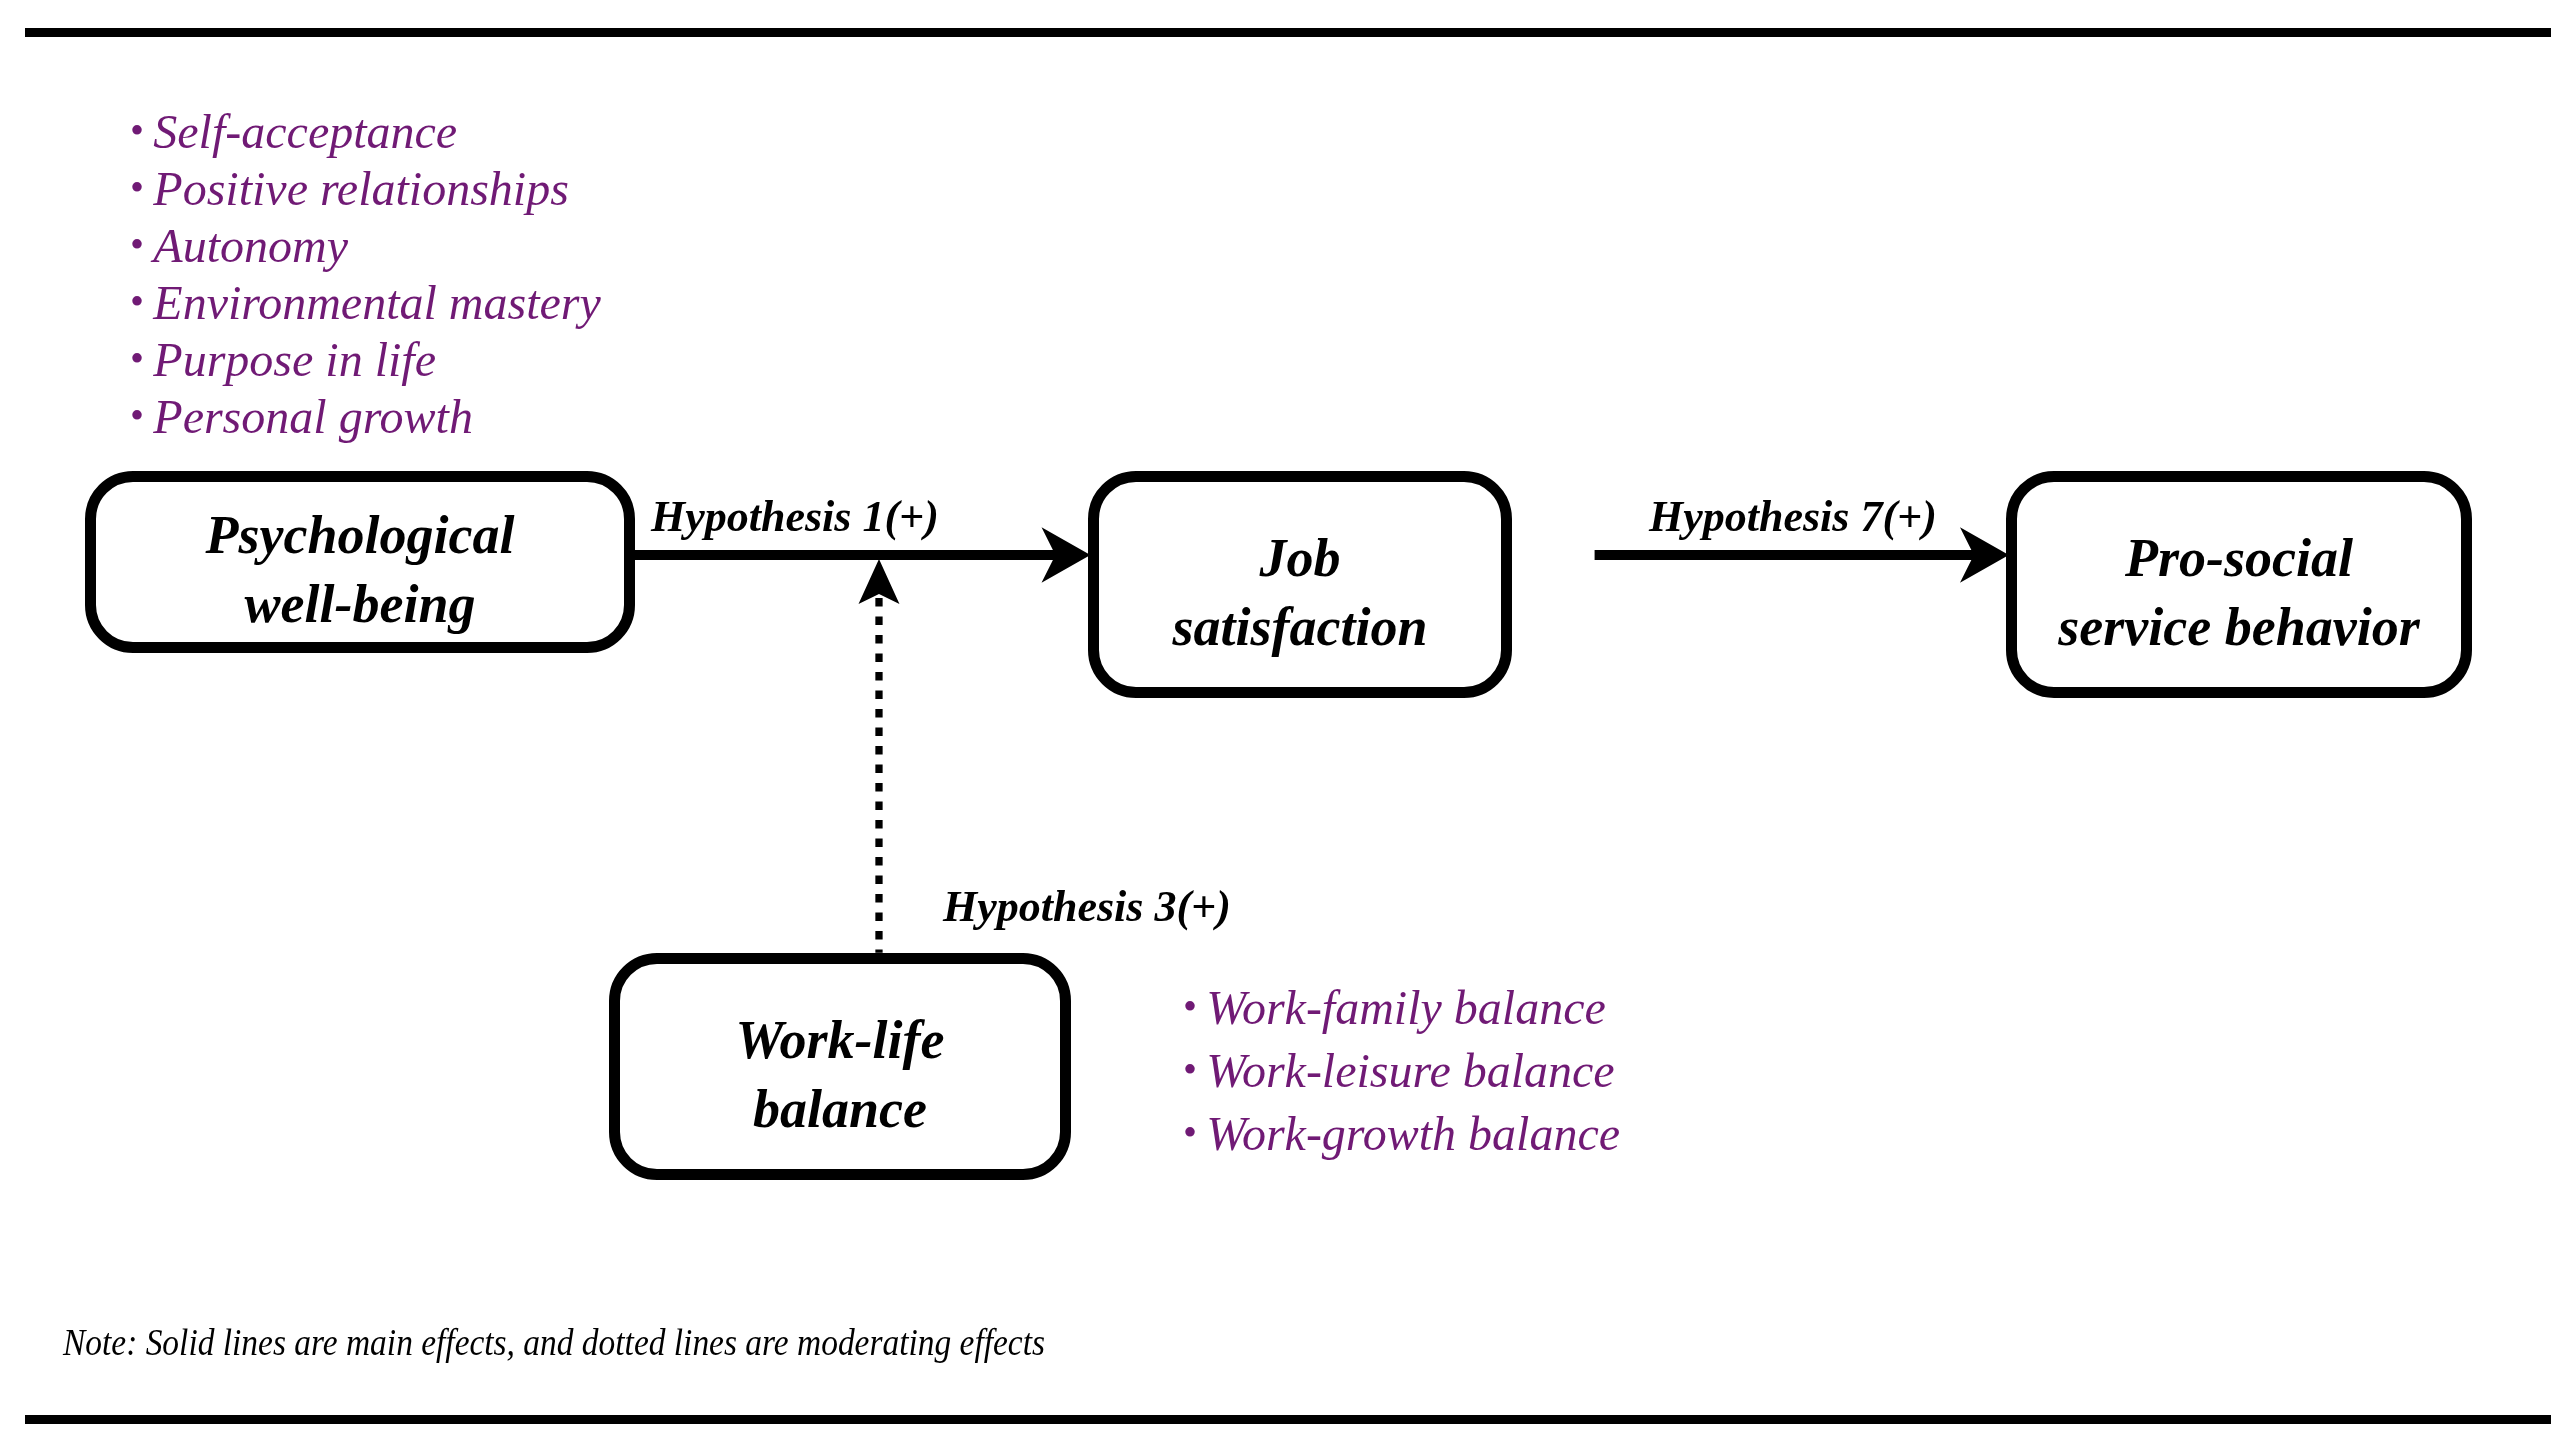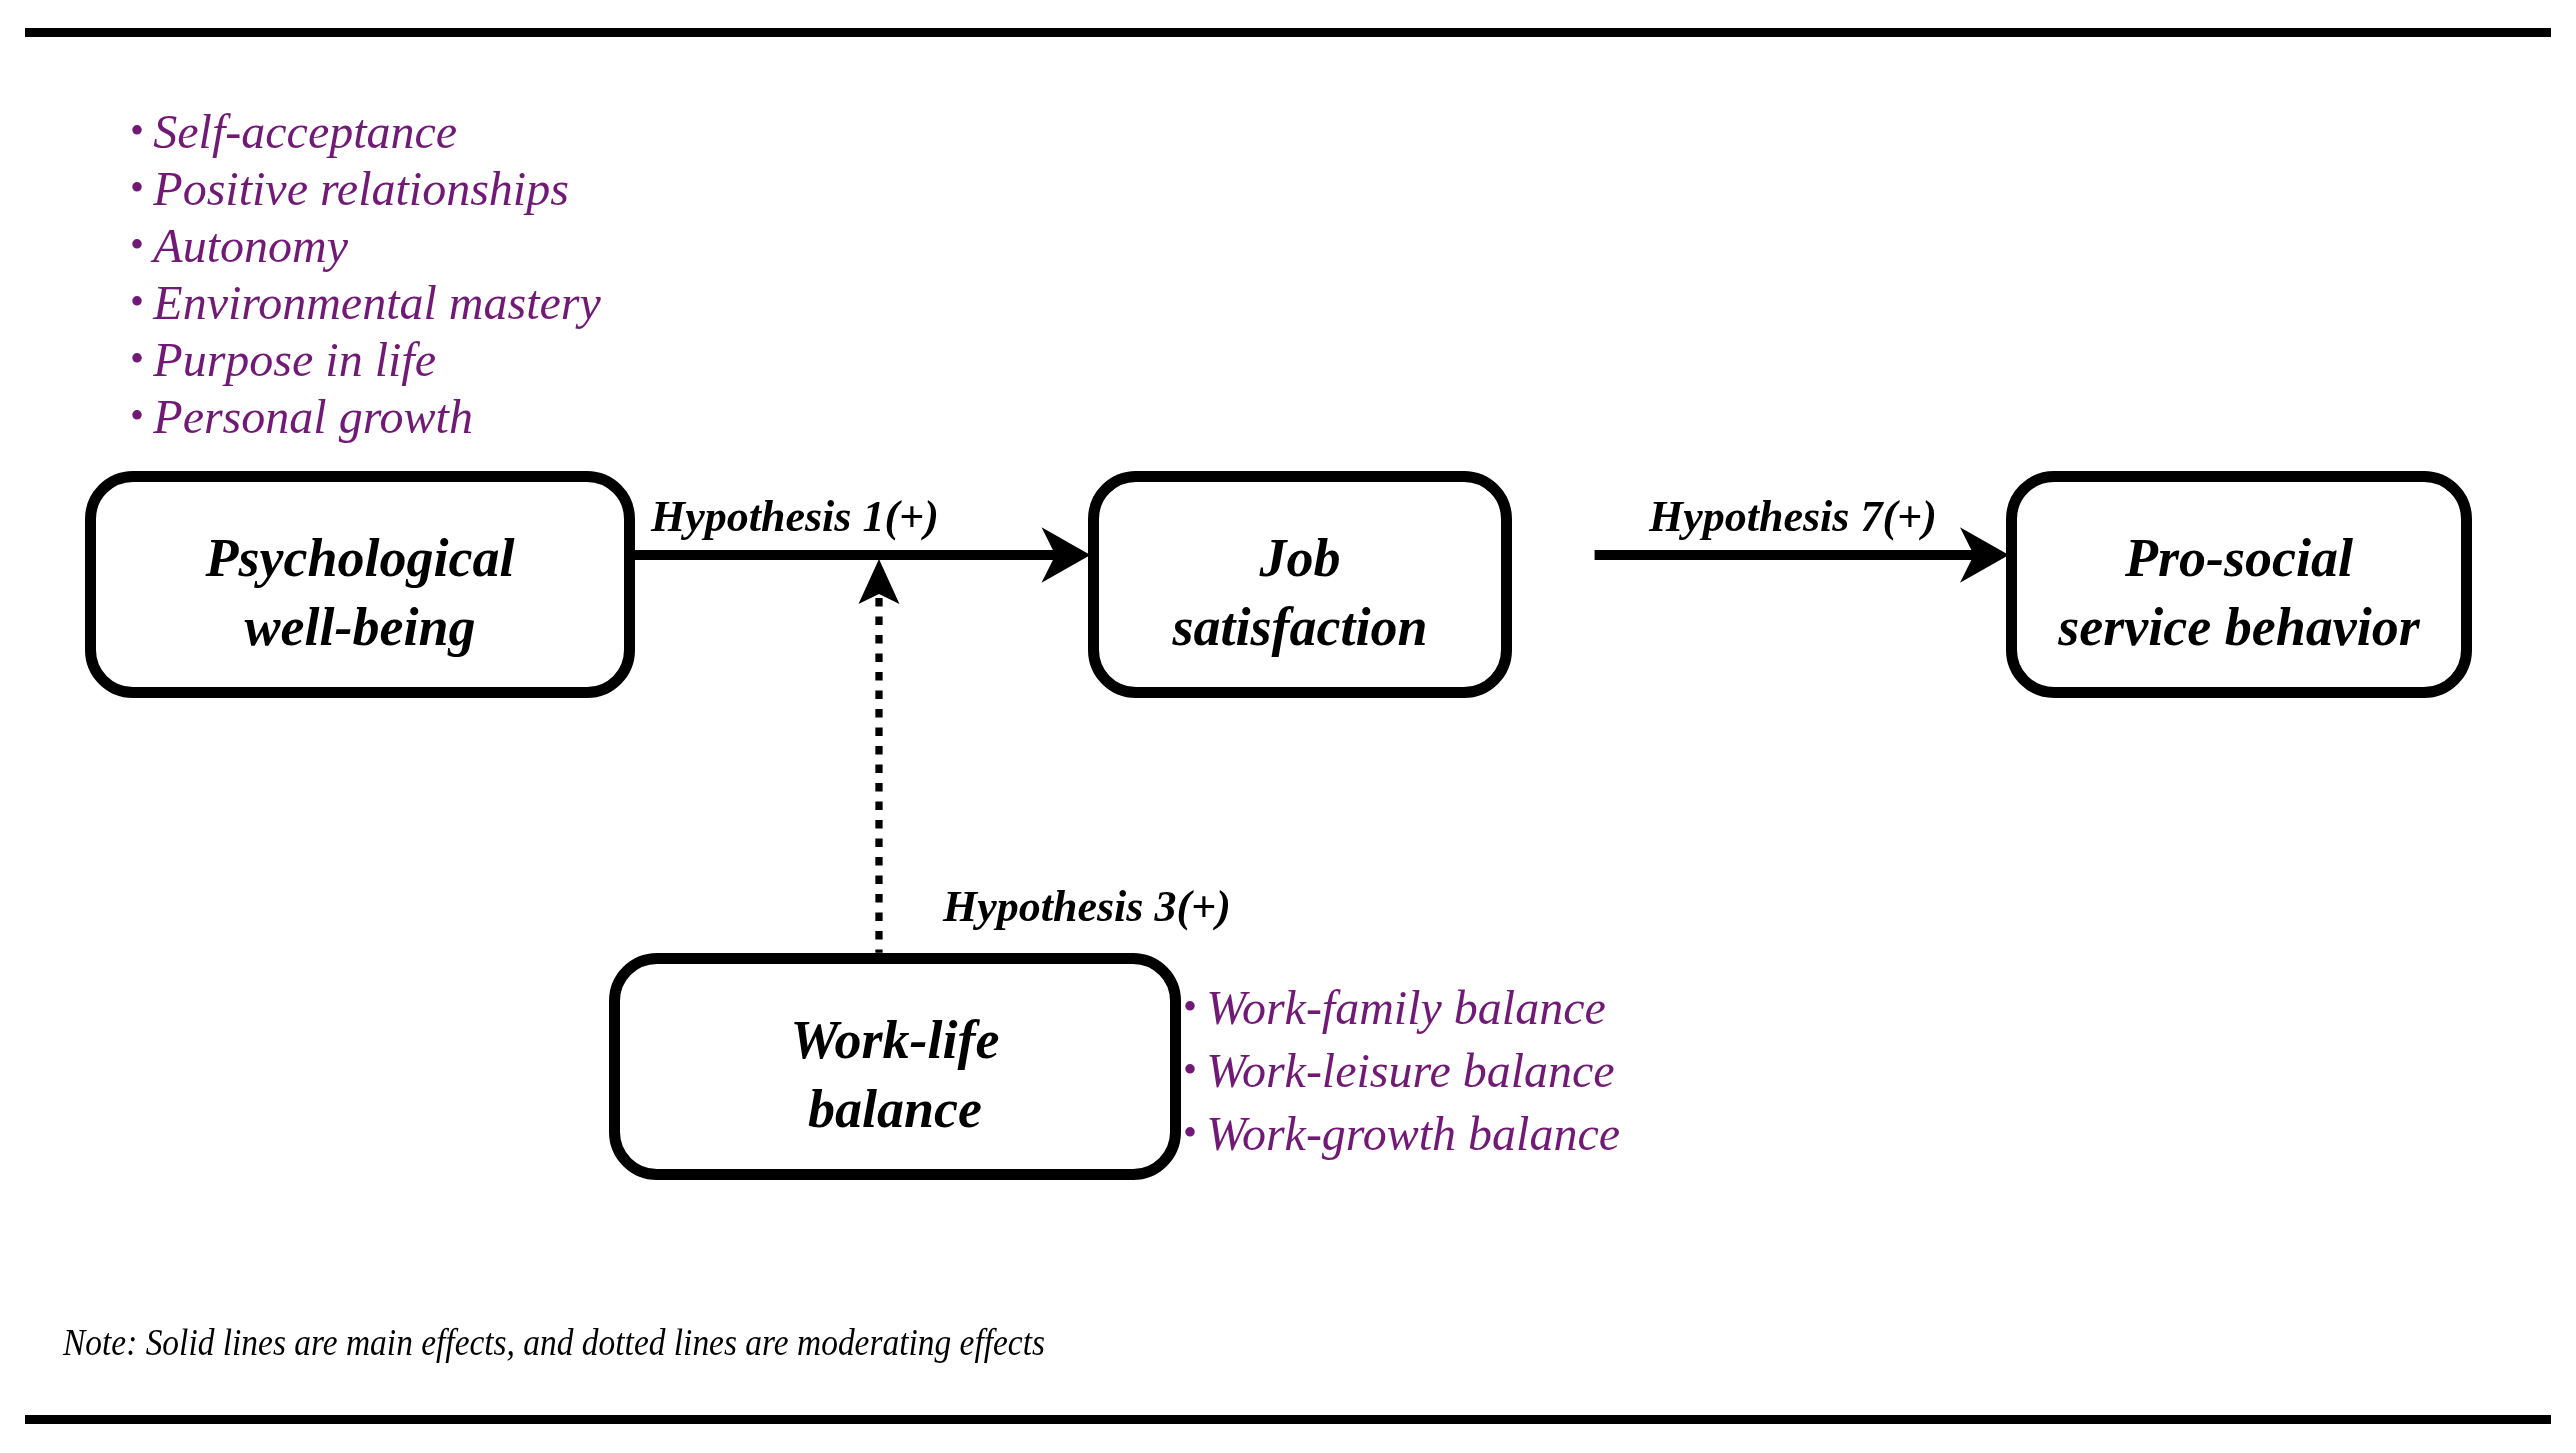--- a/index.html
+++ b/index.html
@@ -55,24 +55,24 @@
     align-items: center;
     justify-content: center;
     padding-top: 16px;
     text-align: center;
     font-weight: bold;
     font-style: italic;
     font-size: 54px;
     line-height: 69px;
     white-space: nowrap;
   }
-  #box-pwb { left: 85px;  top: 471px;  width: 550px; height: 227px; }
+  #box-pwb { left: 85px;  top: 471px;  width: 550px; height: 182px; }
   #box-js  { left: 1088px; top: 471px;  width: 424px; height: 227px; }
   #box-psb { left: 2006px; top: 471px;  width: 466px; height: 227px; }
-  #box-wlb { left: 609px;  top: 953px; width: 572px; height: 227px; }
+  #box-wlb { left: 609px;  top: 953px; width: 462px; height: 227px; }
 
   .hyp-label {
     position: absolute;
     font-weight: bold;
     font-style: italic;
     font-size: 44px;
     line-height: 48px;
     white-space: nowrap;
   }
   #label-h1 { left: 651px;  top: 493px; text-align: center; }

